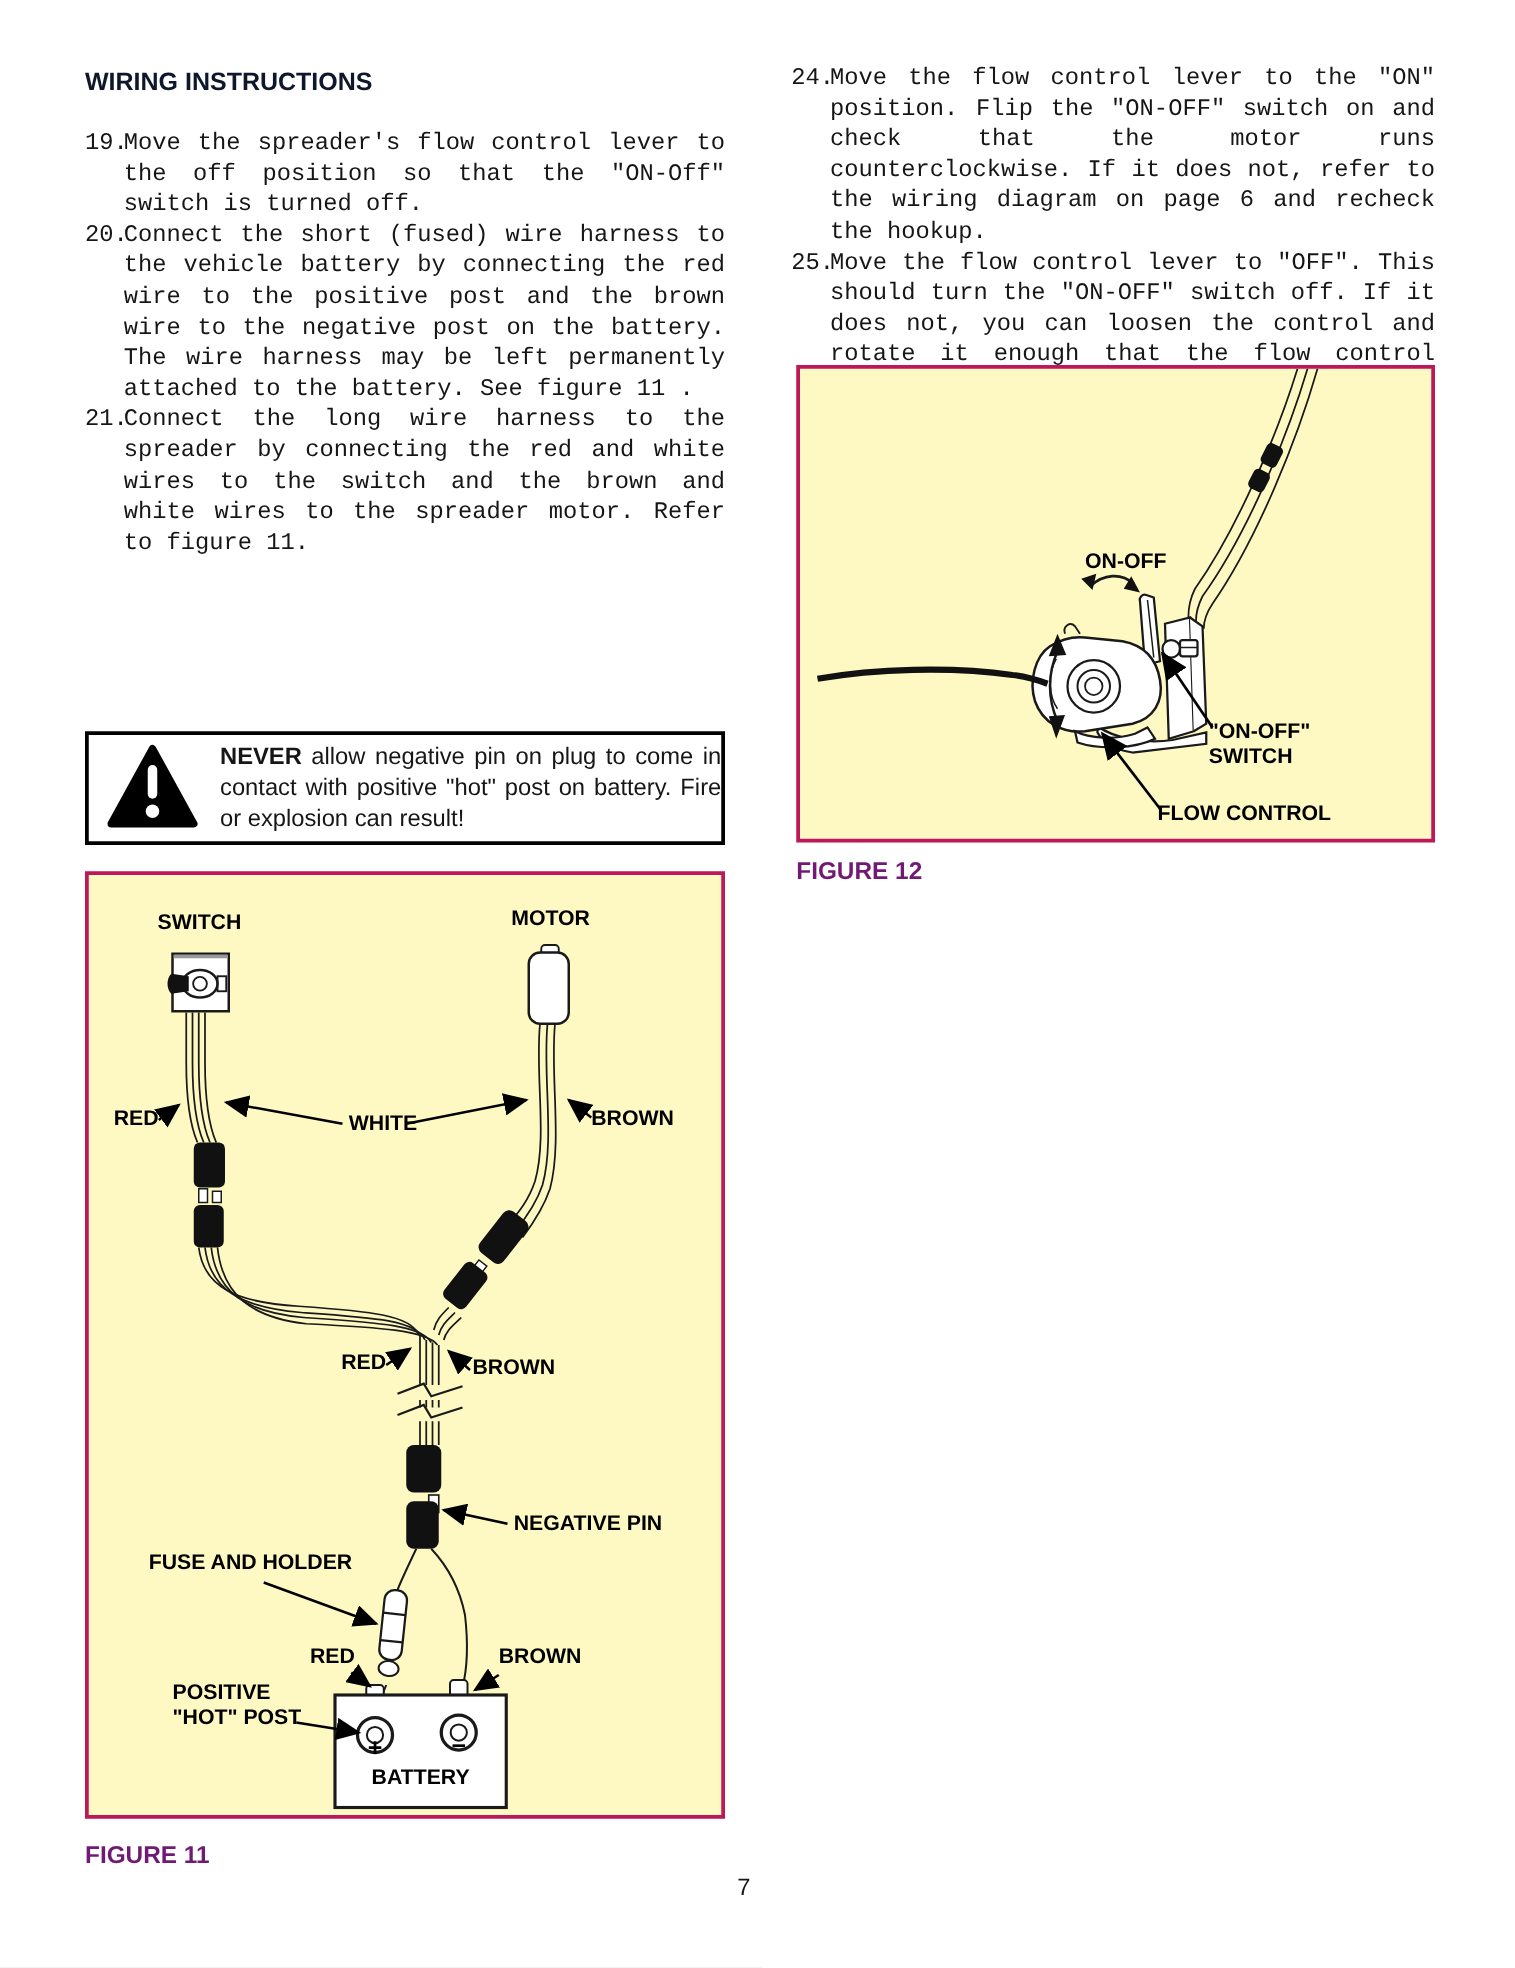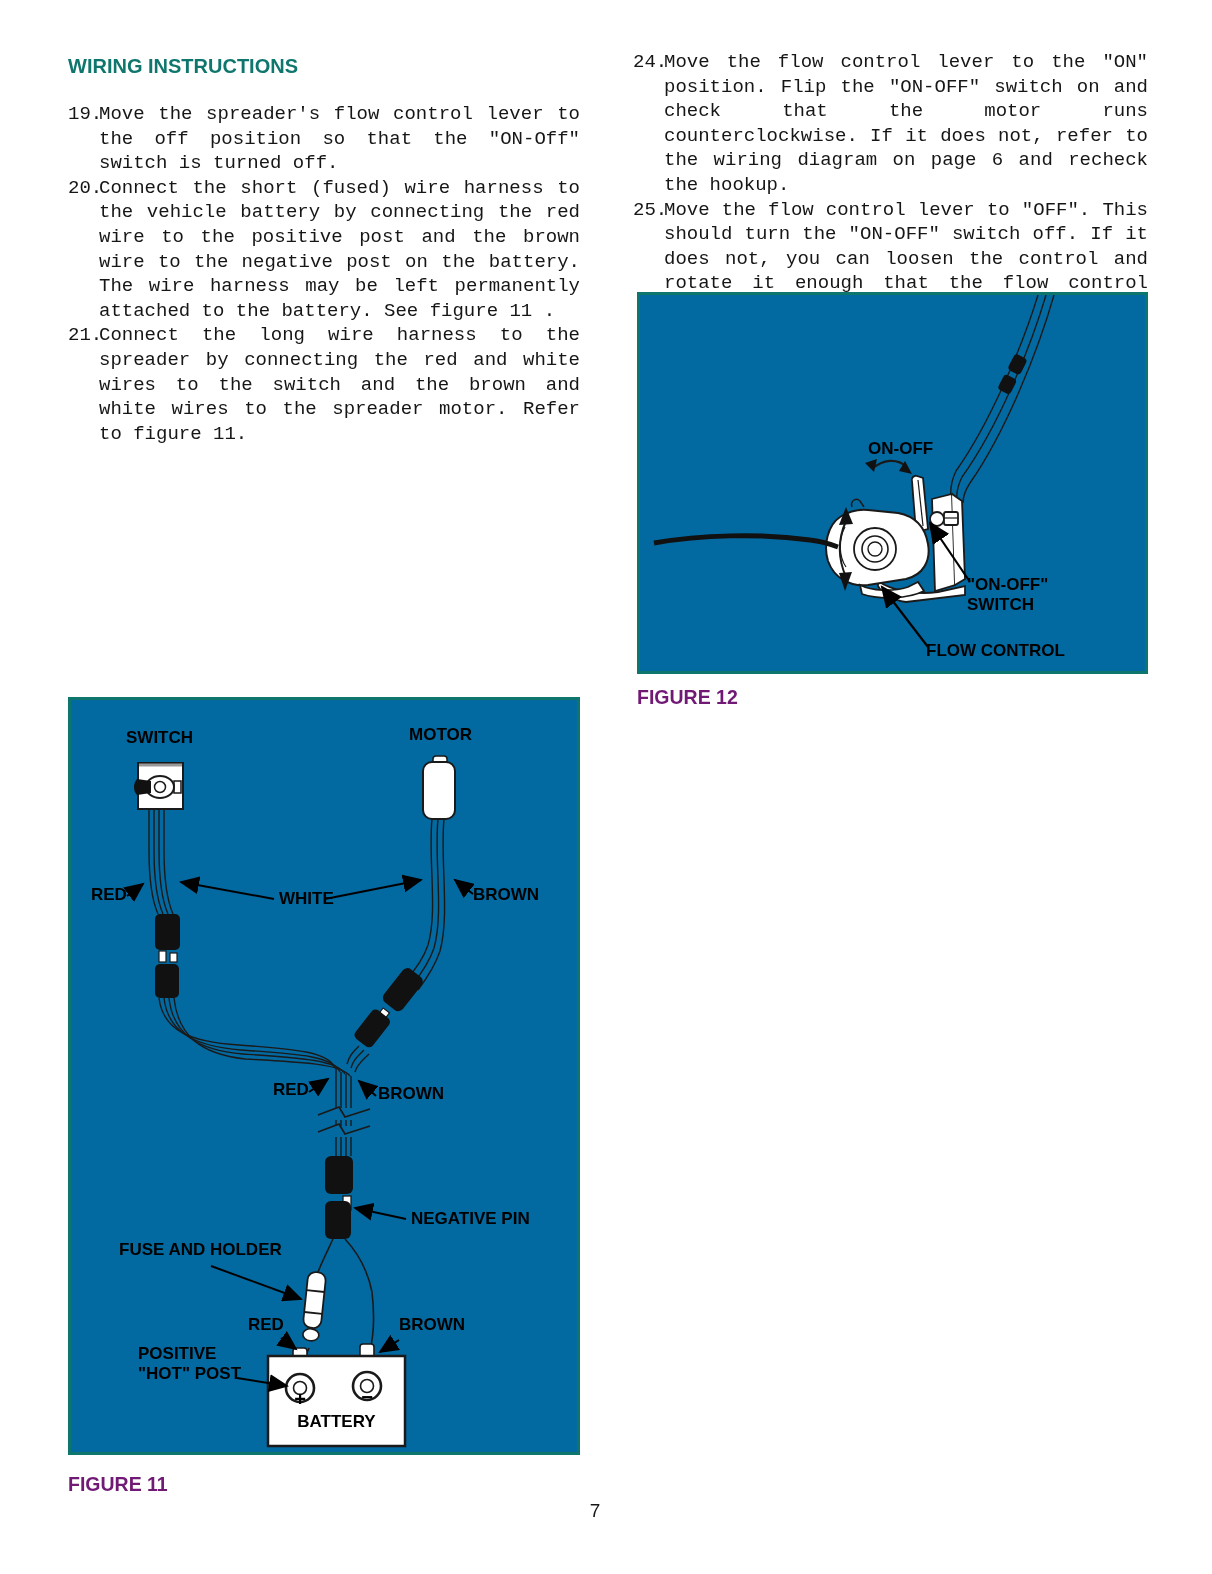--- a/index.html
+++ b/index.html
@@ -4,33 +4,33 @@
 <style>
   html,body{margin:0;padding:0;background:#e8e8e8;}
   #page{
     position:relative; width:1212px; height:1574px; background:#ffffff;
     font-family:"Liberation Sans","DejaVu Sans",sans-serif; color:#161616;
     margin:0 auto; overflow:hidden;
   }
   .col{position:absolute;}
   #col-left{left:68px; top:55px; width:512px;}
   #col-right{left:633px; top:50px; width:515px;}
-  h1.heading{font-size:20px; font-weight:bold; margin:0 0 5px 0; color:#0f766e;}
+  h1.heading{font-size:20px; font-weight:bold; margin:0 0 5px 0; color:#0f172a;}
   .intro{font-size:19px; line-height:26px; text-align:justify; margin:0;}
   .items{margin-top:24px;}
   .item{position:relative; padding-left:31px; font-size:19px; line-height:24.6px; text-align:justify;font-family:Liberation Mono, monospace;}
   .item .num{position:absolute; left:0; top:0;}
   .warning-box{
     position:absolute; left:68px; top:585px; width:512px; height:91px;
     border:3px solid #000; box-sizing:border-box;
     display:flex; align-items:center; background:#fff;
   }
   .warn-icon{flex:0 0 auto; margin-left:14px;}
   .warn-text{font-size:19px; line-height:25px; text-align:justify; width:402px; margin-left:17px;}
-  .figure-box{position:absolute; border:3px solid #0f766e; box-sizing:border-box; background:#0369a1;}
+  .figure-box{position:absolute; border:3px solid #be185d; box-sizing:border-box; background:#fef9c3;}
   #fig11-box{left:68px; top:697px; width:512px; height:758px;}
   #fig12-box{left:637px; top:292px; width:511px; height:382px;}
   .fig-svg{position:absolute; left:0; top:0;}
   .fig-label{position:absolute; font-weight:bold; font-size:17px; white-space:nowrap; color:#000;}
   .fig-label.two-line{line-height:20px;}
   .fig-label.small-center{text-align:center;}
   .caption{position:absolute; font-size:19.5px; font-weight:bold; color:#701a75;}
   #fig11-caption{left:68px; top:1473px;}
   #fig12-caption{left:637px; top:686px;}
   #page-number{position:absolute; left:0; top:1500px; width:1190px; text-align:center; font-size:19px;}
@@ -65,20 +65,28 @@
         <span class="num">24.</span>
         <span>Move the flow control lever to the "ON" position. Flip the "ON-OFF" switch on and check that the motor runs counterclockwise. If it does not, refer to the wiring diagram on page 6 and recheck the hookup.</span>
       </div>
       <div class="item">
         <span class="num">25.</span>
         <span>Move the flow control lever to "OFF". This should turn the "ON-OFF" switch off. If it does not, you can loosen the control and rotate it enough that the flow control lever, when moved to the "OFF" position will turn the switch off. See figure 12.</span>
       </div>
     </div>
   </div>
 
+  <div class="warning-box">
+    <svg class="warn-icon" width="74" height="72" viewBox="0 0 74 72">
+      <path d="M37,4 L70,64 L4,64 Z" fill="#000" stroke="#000" stroke-width="6" stroke-linejoin="round"></path>
+      <rect x="33.2" y="17" width="7.6" height="27" rx="3.8" fill="#fff"></rect>
+      <circle cx="37" cy="54" r="5.4" fill="#fff"></circle>
+    </svg>
+    <div class="warn-text"><b>NEVER</b><span> allow negative pin on plug to come in contact with positive "hot" post on battery. Fire or explosion can result!</span></div>
+  </div>
 
   <div id="fig11-box" class="figure-box">
     <svg class="fig-svg" width="506" height="752" viewBox="0 0 506 752" fill="none" stroke="#1a1a1a">
       <defs>
         <marker id="ah" markerWidth="11" markerHeight="9" refX="9" refY="4.5" orient="auto">
           <path d="M0,0 L10,4.5 L0,9 Z" fill="#000" stroke="none"></path>
         </marker>
       </defs>
 
       <g stroke-width="2">

